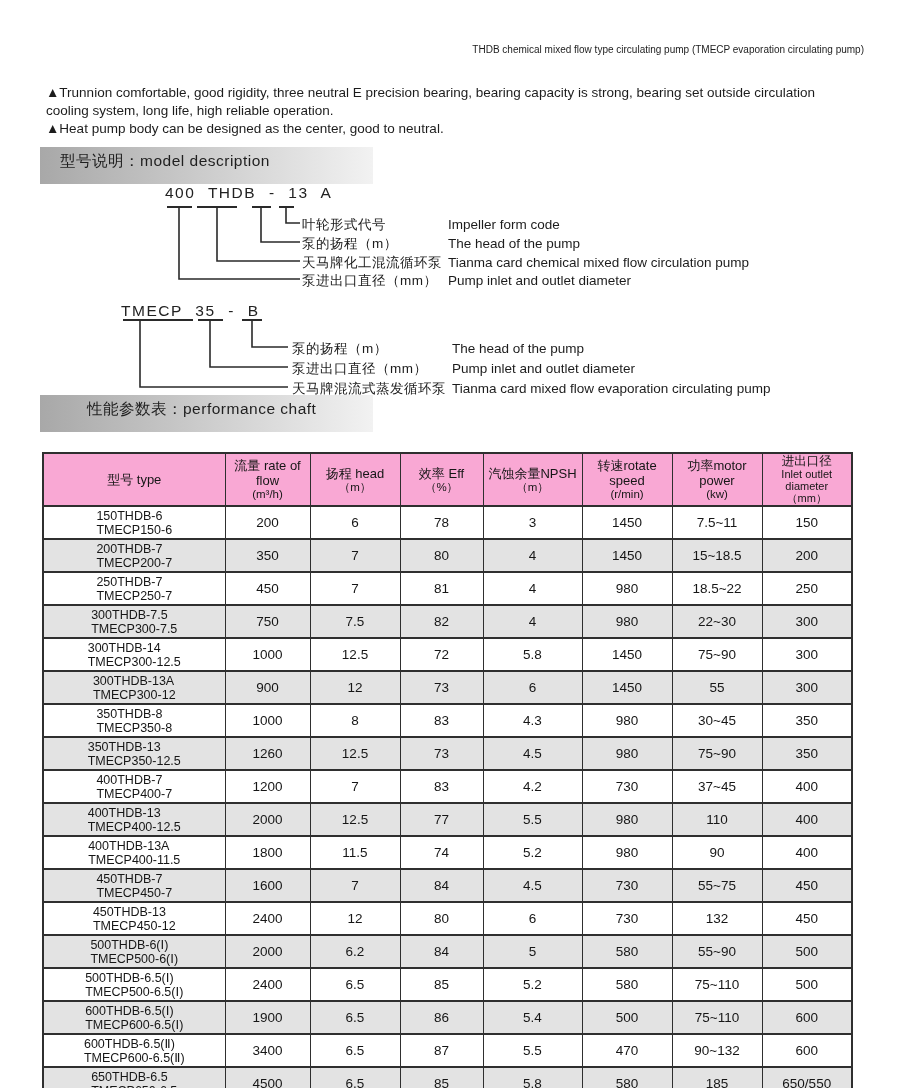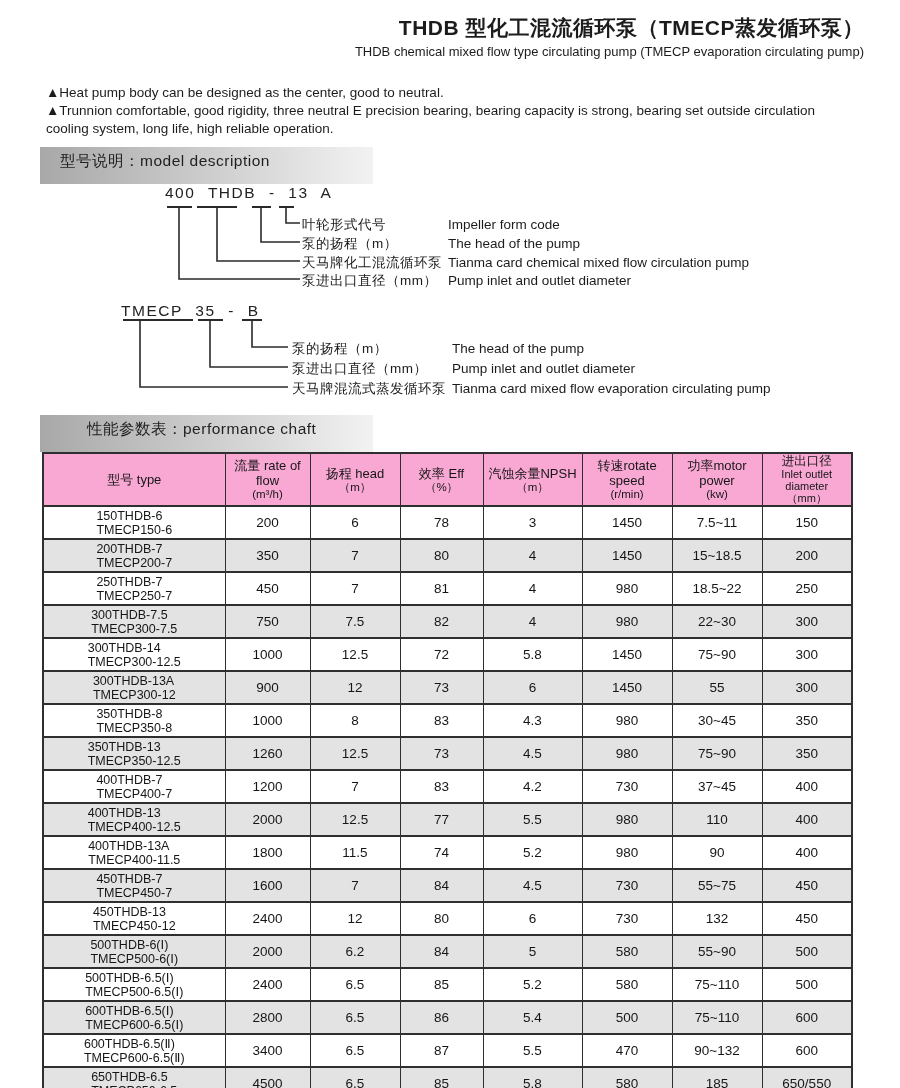--- a/index.html
+++ b/index.html
@@ -15,40 +15,40 @@
     overflow:hidden;
   }
   
   .title-zh{
     position:absolute;top:14px;right:36px;
     font-size:21px;font-weight:600;letter-spacing:.5px;
     white-space:nowrap;
   }
   .title-en{
     position:absolute;top:44px;right:36px;
-    font-size:13px;font-weight:400;
+    font-size:10px;font-weight:400;
     white-space:nowrap;
   }
   
   .features{
     position:absolute;left:46px;top:84px;width:815px;
     font-size:13.5px;line-height:18px;
   }
   .features p{margin:0;}
   
   .section-bar{
     position:absolute;left:40px;width:333px;height:37px;
     background:linear-gradient(90deg,#a8a8a8 0%,#c9c9c9 45%,#f2f2f2 100%);
     font-size:15.5px;line-height:27px;
     padding-left:20px;box-sizing:border-box;
     color:#1f1f1f;letter-spacing:.5px;
     white-space:nowrap;
   }
   .bar-model{top:147px;}
-  .bar-perf{top:415px;padding-left:47px;}
+  .bar-perf{top:395px;padding-left:47px;}
   
   .diagram{position:absolute;left:0;width:900px;}
   .diagram svg{position:absolute;left:0;top:0;}
   .diag-1{top:180px;height:120px;margin-left:44px;}
   .diag-2{top:296px;height:110px;}
   .model-code{
     position:absolute;left:121px;top:4px;
     font-size:15.5px;letter-spacing:1.5px;word-spacing:7px;
     white-space:nowrap;color:#222;
   }
@@ -89,26 +89,25 @@
   .perf .type-cell{font-size:12.5px;line-height:14px;text-align:center;}
   .perf .type-inner{display:inline-block;text-align:left;}
   .c-type{width:182px;} .c-flow{width:85px;} .c-head{width:90px;} .c-eff{width:83px;}
   .c-npsh{width:99px;} .c-speed{width:90px;} .c-power{width:90px;} .c-dia{width:90px;}
 </style>
 </head>
 <body>
 
 <div class="page">
 
-  <div class="title-zh">THDB 型化工混流循环泵（TMECP蒸发循环泵）</div>
   <div class="title-en">THDB chemical mixed flow type circulating pump (TMECP evaporation circulating pump)</div>
 
   <div class="features">
+    <p>▲Trunnion comfortable, good rigidity, three neutral E precision bearing, bearing capacity is strong, bearing set outside circulation cooling system, long life, high reliable operation.</p>
     <p>▲Heat pump body can be designed as the center, good to neutral.</p>
-    <p>▲Trunnion comfortable, good rigidity, three neutral E precision bearing, bearing capacity is strong, bearing set outside circulation cooling system, long life, high reliable operation.</p>
   </div>
 
   <div class="section-bar bar-model">型号说明：model description</div>
 
   <div class="diagram diag-1">
     <svg width="900" height="120" viewBox="0 0 900 120">
       <g stroke="#2a2a2a" stroke-width="2" fill="none">
         <path d="M123 27 H148"></path>
           <path d="M153 27 H193"></path>
           <path d="M208 27 H227"></path>
@@ -343,21 +342,21 @@
           <td>2400</td>
           <td>6.5</td>
           <td>85</td>
           <td>5.2</td>
           <td>580</td>
           <td>75~110</td>
           <td>500</td>
         </tr>
         <tr class="alt">
           <td class="type-cell"><div class="type-inner"><div>600THDB-6.5(Ⅰ)</div><div>TMECP600-6.5(Ⅰ)</div></div></td>
-          <td>2800</td>
+          <td>1900</td>
           <td>6.5</td>
           <td>86</td>
           <td>5.4</td>
           <td>500</td>
           <td>75~110</td>
           <td>600</td>
         </tr>
         <tr>
           <td class="type-cell"><div class="type-inner"><div>600THDB-6.5(Ⅱ)</div><div>TMECP600-6.5(Ⅱ)</div></div></td>
           <td>3400</td>

